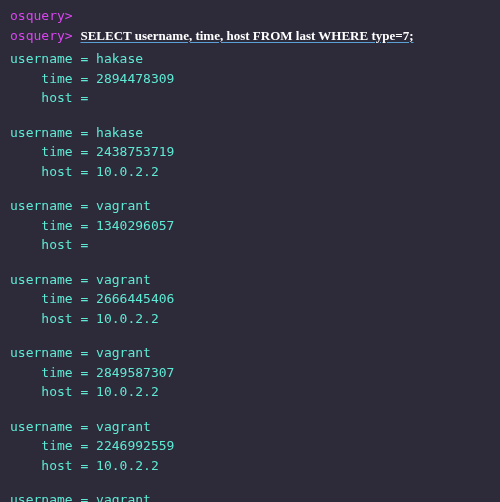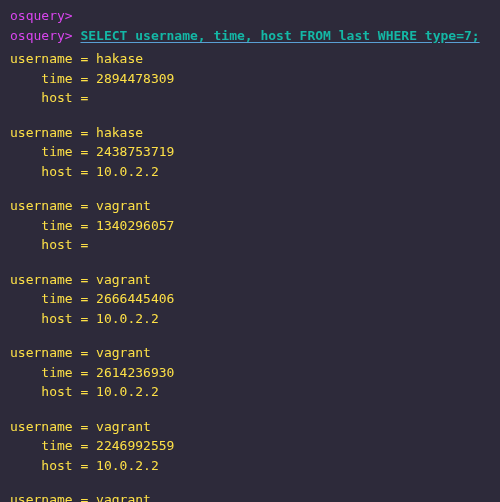--- a/index.html
+++ b/index.html
@@ -20,33 +20,34 @@
     }
     .prompt-line {
       display: flex;
       align-items: baseline;
       white-space: pre;
     }
     .prompt {
       color: #d946ef;
     }
     .query {
-      color: #14b8a6;
+      color: #ffffff;
       font-weight: bold;
       text-decoration: underline;
       text-decoration-color: #5a9fd4;
       text-underline-offset: 2px;
+      font-family: Liberation Serif, serif;
     }
     .record {
       margin-top: 4px;
       margin-bottom: 15px;
     }
     .row {
       white-space: pre;
-      color: #fde047;
+      color: #5eead4;
     }
   </style>
 </head>
 <body>
 
 <div class="prompt-line">
   <span class="prompt">osquery&gt;</span>
 </div>
 <div class="prompt-line">
   <span class="prompt">osquery&gt;</span><span> </span><span class="query">SELECT username, time, host FROM last WHERE type=7;</span>
@@ -68,21 +69,21 @@
       <div class="row">    time = 1340296057</div>
       <div class="row">    host = </div>
     </div>
     <div class="record">
       <div class="row">username = vagrant</div>
       <div class="row">    time = 2666445406</div>
       <div class="row">    host = 10.0.2.2</div>
     </div>
     <div class="record">
       <div class="row">username = vagrant</div>
-      <div class="row">    time = 2614236930</div>
+      <div class="row">    time = 2849587307</div>
       <div class="row">    host = 10.0.2.2</div>
     </div>
     <div class="record">
       <div class="row">username = vagrant</div>
       <div class="row">    time = 2246992559</div>
       <div class="row">    host = 10.0.2.2</div>
     </div>
     <div class="record">
       <div class="row">username = vagrant</div>
     </div>

